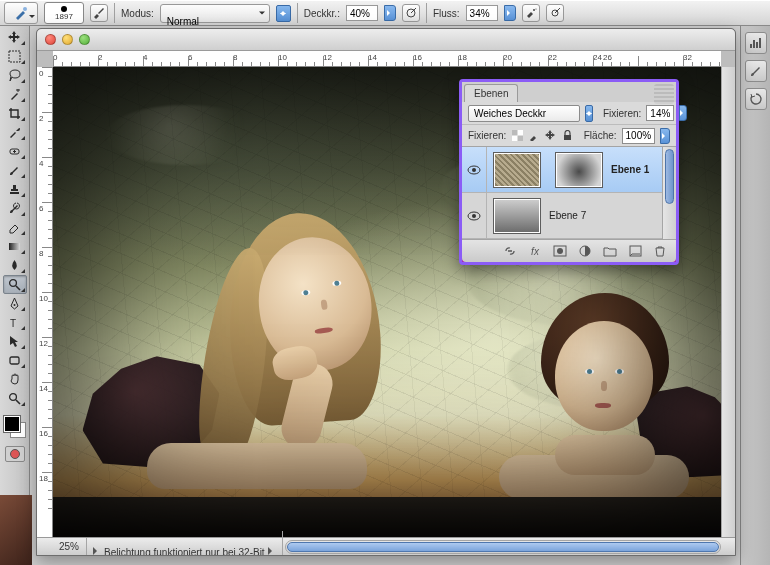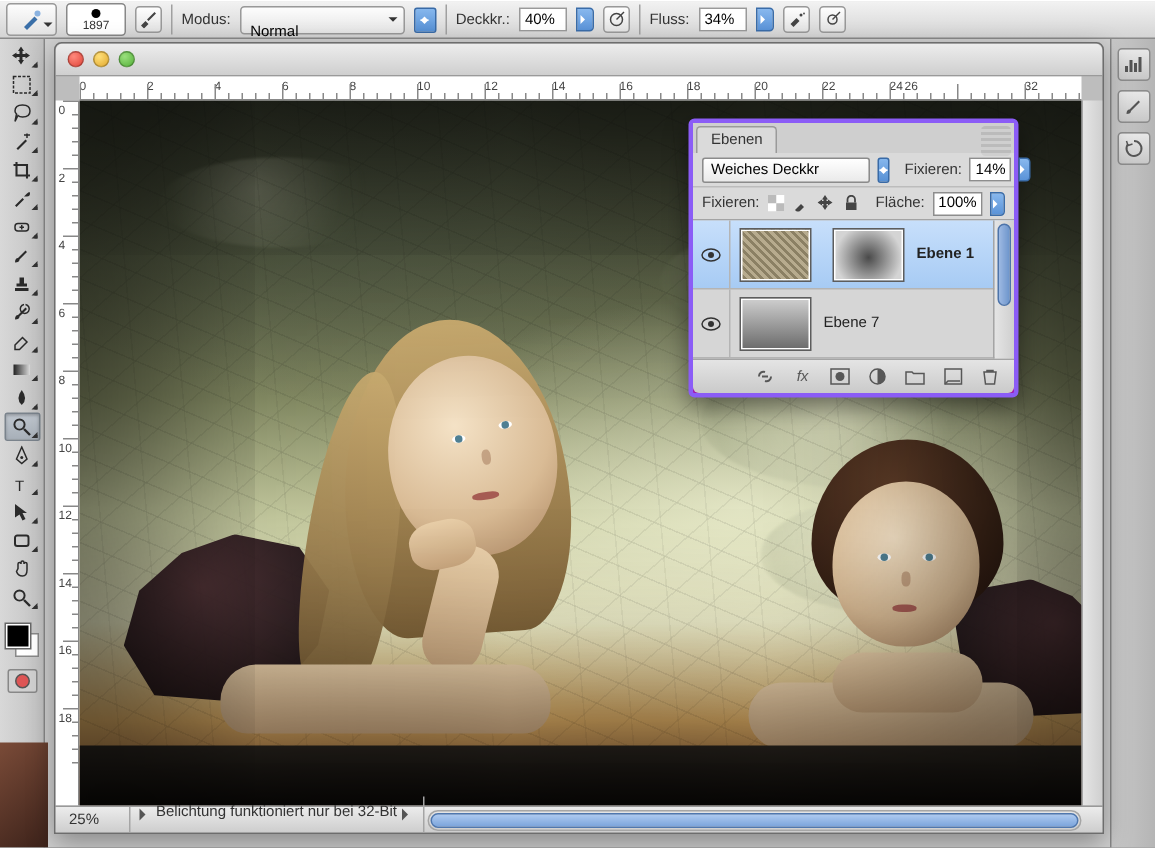--- a/index.html
+++ b/index.html
@@ -95,22 +95,22 @@
 .thumb.bw{background:linear-gradient(180deg,#cfcfcf,#6a6a6a)}
 .link{width:8px}
 .lname{margin-left:8px;font-size:10px;color:#222}
 .layer.sel .lname{font-weight:bold}
 .layer-scroll{position:absolute;right:0;top:0;width:14px;bottom:0;background:linear-gradient(90deg,#e5e5e5,#cfcfcf);border-left:1px solid #a5a5a5}
 .scroll-thumb{position:absolute;left:2px;right:2px;top:2px;height:60%;background:linear-gradient(90deg,#9db9e2,#6d95cc);border:1px solid #4d74aa;border-radius:5px}
 .panel-foot{height:22px;background:linear-gradient(#e4e4e4,#cacaca);display:flex;align-items:center;justify-content:flex-end;gap:9px;padding:0 8px;border-radius:0 0 4px 4px}
 .foot-ico{width:16px;height:14px;color:#575757;display:flex;align-items:center;justify-content:center}
 
 .status{position:absolute;left:0;right:0;bottom:0;height:18px;background:linear-gradient(#ececec,#cdcdcd);border-top:1px solid #999;display:flex;align-items:center;font-size:10px;color:#333}
-.zoom{width:50px;padding-left:9px;border-right:1px solid #a5a5a5;height:100%;display:flex;align-items:center}
-.doc-info{padding:16px 6px;border-right:1px solid #a5a5a5;height:100%;display:flex;align-items:flex-end;gap:3px;flex:0 0 auto}
+.zoom{width:50px;padding-left:22px;border-right:1px solid #a5a5a5;height:100%;display:flex;align-items:center}
+.doc-info{padding:16px 6px;border-right:1px solid #a5a5a5;height:100%;display:flex;align-items:flex-start;gap:3px;flex:0 0 auto}
 .tri{border:4px solid transparent;border-left-color:#555}
 .hscroll{flex:1;height:14px;margin:0 14px 0 2px;background:linear-gradient(#e5e5e5,#cfcfcf);border:1px solid #a5a5a5;border-radius:7px;position:relative}
 .hthumb{position:absolute;left:1px;top:1px;bottom:1px;right:1px;background:linear-gradient(#aecaf0,#7ba4db);border:1px solid #4f77ae;border-radius:6px}
 .vscroll{position:absolute;right:0;top:38px;bottom:18px;width:14px;background:linear-gradient(90deg,#e5e5e5,#cfcfcf);border-left:1px solid #a5a5a5}
 
 .rdock{position:absolute;right:0;top:26px;width:30px;bottom:0;background:linear-gradient(90deg,#c9c9c9,#b5b5b5);border-left:1px solid #888;display:flex;flex-direction:column;align-items:center;padding-top:6px;gap:6px}
 .rdock .ric{width:22px;height:22px;background:linear-gradient(#e8e8e8,#c8c8c8);border:1px solid #8c8c8c;border-radius:3px;display:flex;align-items:center;justify-content:center;color:#444}
 
 .photo-strip{position:absolute;left:0;bottom:0;width:32px;height:70px;background:linear-gradient(140deg,#7a4b38,#3c221a)}
 svg{display:block}

